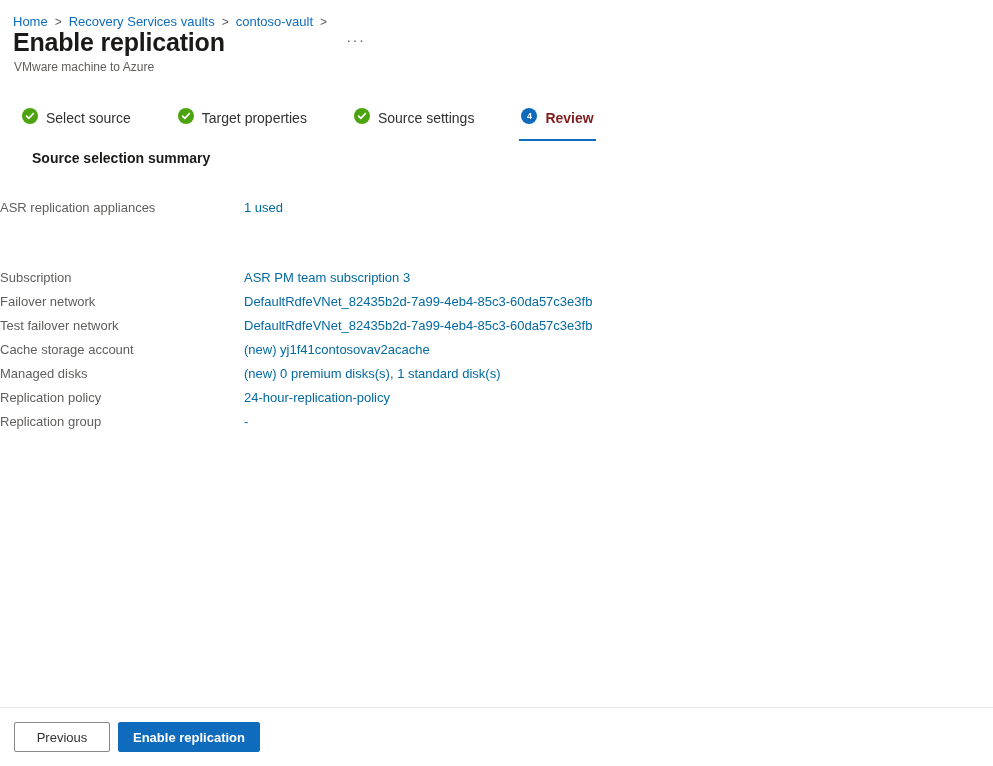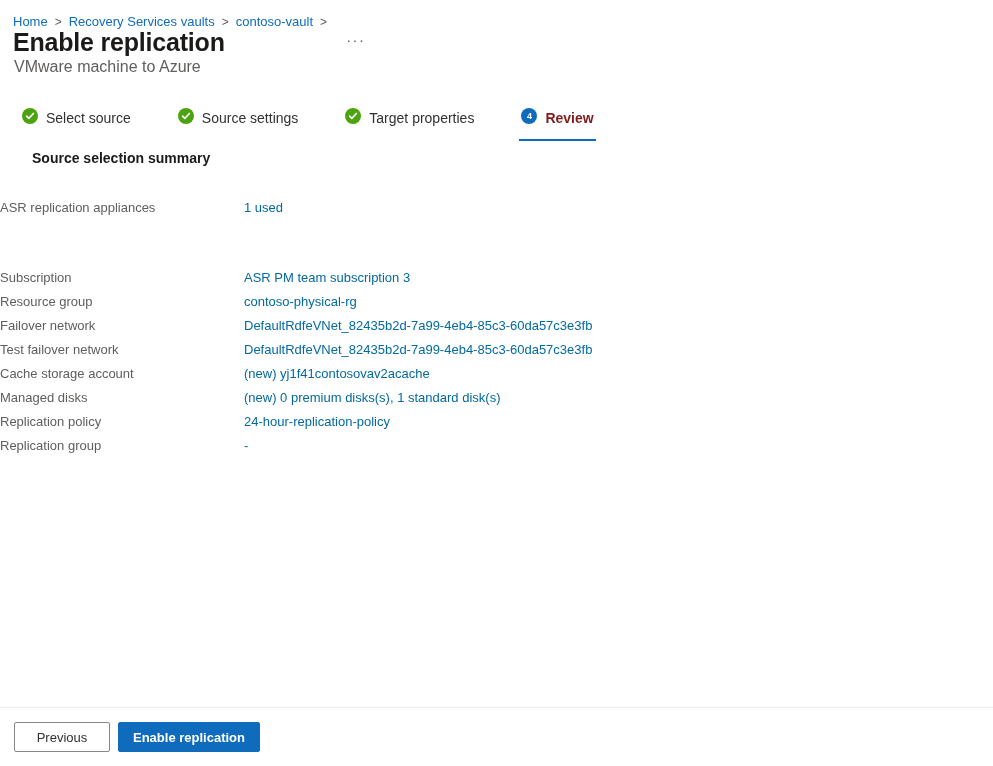--- a/index.html
+++ b/index.html
@@ -75,21 +75,21 @@
     cursor: pointer;
     border: none;
     background: transparent;
     font-family: "Liberation Sans", sans-serif;
     padding-bottom: 7px;
   }
   .subtitle {
     position: absolute;
     left: 14px;
     top: 59px;
-    font-size: 16px;
+    font-size: 12px;
     color: #605e5c;
     line-height: 16px;
   }
 
   
   .tabs {
     position: absolute;
     left: 20px;
     top: 108px;
     display: flex;
@@ -256,30 +256,30 @@
       </span>
       <span class="tab-label">Select source</span>
     </button>
 
     <button class="tab">
       <span class="tab-icon done">
         <svg width="10" height="10" viewBox="0 0 10 10" aria-hidden="true">
           <path d="M1.6 5.1 L3.8 7.3 L8.4 2.5" fill="none" stroke="#ffffff" stroke-width="1.7" stroke-linecap="round" stroke-linejoin="round"></path>
         </svg>
       </span>
-      <span class="tab-label">Source settings</span>
+      <span class="tab-label">Target properties</span>
     </button>
 
     <button class="tab">
       <span class="tab-icon done">
         <svg width="10" height="10" viewBox="0 0 10 10" aria-hidden="true">
           <path d="M1.6 5.1 L3.8 7.3 L8.4 2.5" fill="none" stroke="#ffffff" stroke-width="1.7" stroke-linecap="round" stroke-linejoin="round"></path>
         </svg>
       </span>
-      <span class="tab-label">Target properties</span>
+      <span class="tab-label">Source settings</span>
     </button>
 
     <button class="tab active">
       <span class="tab-icon num">4</span>
       <span class="tab-label">Review</span>
       <span class="tab-underline"></span>
     </button>
 
   </div>
 
@@ -295,24 +295,20 @@
 
     <div class="section-gap"></div>
 
     <div class="summary-table">
 
       <div class="summary-row">
         <div class="summary-label">Subscription</div>
         <div class="summary-value">ASR PM team subscription 3</div>
       </div>
 
-      <div class="summary-row">
-        <div class="summary-label">Resource group</div>
-        <div class="summary-value">contoso-physical-rg</div>
-      </div>
 
       <div class="summary-row">
         <div class="summary-label">Failover network</div>
         <div class="summary-value">DefaultRdfeVNet_82435b2d-7a99-4eb4-85c3-60da57c3e3fb</div>
       </div>
 
       <div class="summary-row">
         <div class="summary-label">Test failover network</div>
         <div class="summary-value">DefaultRdfeVNet_82435b2d-7a99-4eb4-85c3-60da57c3e3fb</div>
       </div>

